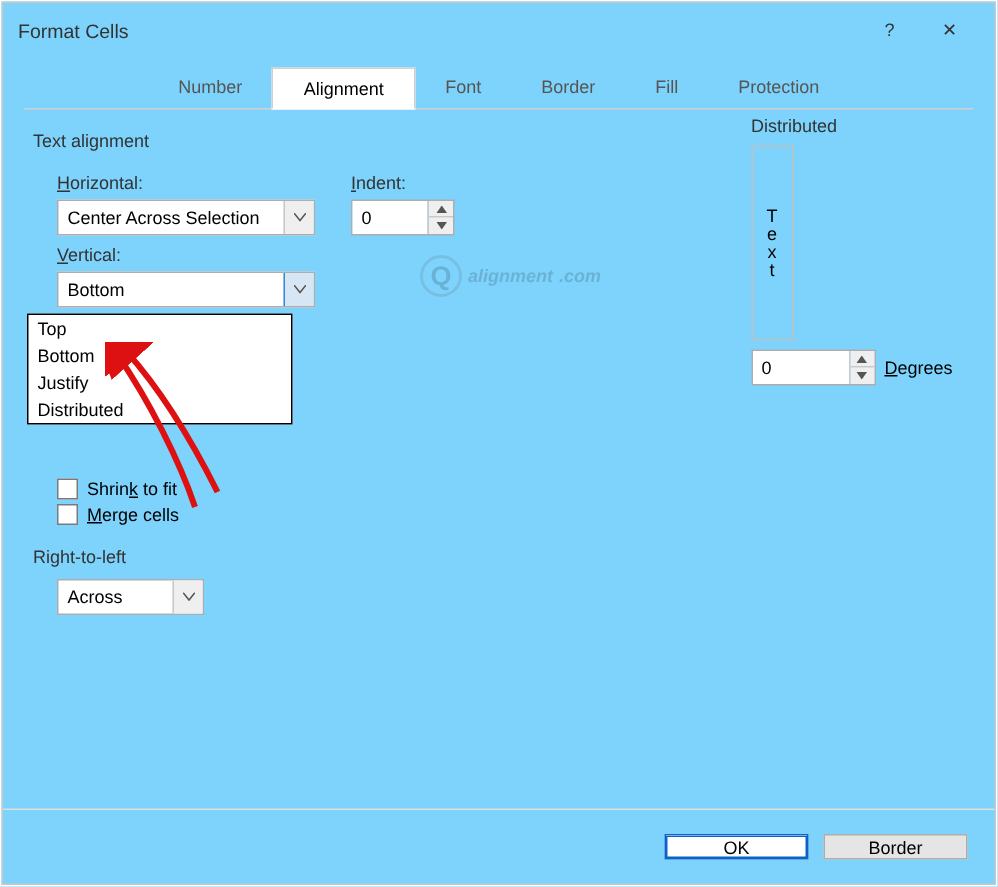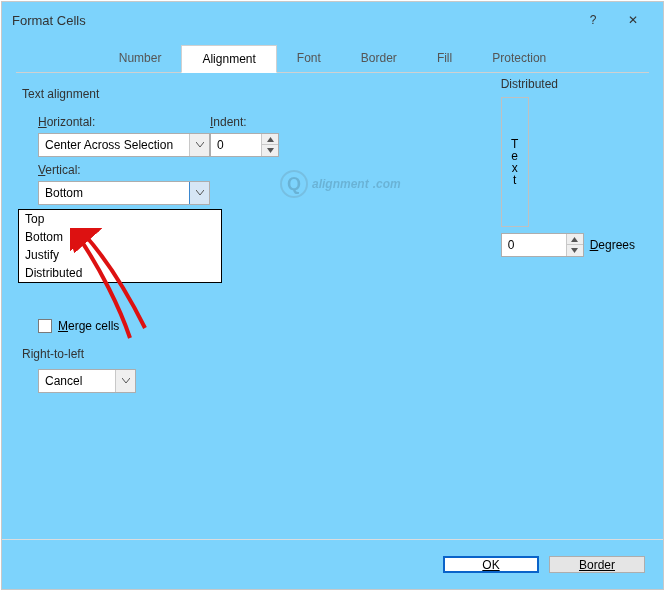--- a/index.html
+++ b/index.html
@@ -12,21 +12,21 @@
 .tab { padding: 6px 20px; color: #555; cursor: pointer; position: relative; top: 1px; }
 .tab.active { border: 1px solid #d0d0d0; border-bottom: 1px solid #fff; background: #fff; color: #000; }
 .content { padding: 14px 20px; position: relative; }
 .section-label { color: #333; margin-bottom: 8px; }
 .indent { margin-left: 16px; }
 .field-label { color: #333; margin: 6px 0 4px; }
 .combo { display: inline-flex; border: 1px solid #adadad; background: #fff; height: 24px; align-items: center; }
 .combo .val { padding: 0 6px; min-width: 150px; display: inline-block; }
 .combo .arrow { width: 20px; height: 22px; border-left: 1px solid #c8c8c8; background: #efefef; display: flex; align-items: center; justify-content: center; }
 .combo .arrow svg { width: 8px; height: 6px; }
-.row { display: flex; align-items: flex-end; }
+.row { display: flex; align-items: flex-end; gap: 24px; }
 .spinner { display: inline-flex; border: 1px solid #adadad; height: 24px; }
 .spinner input { border: none; width: 50px; padding: 0 6px; outline: none; }
 .spinner .btns { display: flex; flex-direction: column; border-left: 1px solid #c8c8c8; }
 .spinner .btns div { width: 16px; height: 11px; background: #efefef; display: flex; align-items: center; justify-content: center; }
 .spinner .btns div:first-child { border-bottom: 1px solid #c8c8c8; }
 .spinner .btns svg { width: 7px; height: 5px; }
 .dropdown-list { position: absolute; border: 1px solid #000; background: #fff; z-index: 5; }
 .dropdown-list .opt { padding: 2px 6px; min-width: 165px; cursor: pointer; }
 .dropdown-list .opt.sel { background: #0a63c9; color: #fff; }
 .checkbox-row { display: flex; align-items: center; gap: 6px; margin: 3px 0; }
@@ -38,21 +38,21 @@
 .o-left span { display: block; line-height: 12px; }
 .o-right { width: 98px; height: 130px; border: 1px solid #c0c0c0; position: relative; }
 .o-diamond { position: absolute; width: 6px; height: 6px; transform: rotate(45deg); background: #fff; border: 1px solid #333; }
 .o-big { width: 7px; height: 7px; background: #666; border-color: #555; }
 .o-red { background: #c62828; border-color: #b71c1c; }
 .o-dot { position: absolute; width: 2px; height: 2px; background: #999; border-radius: 50%; }
 .o-text { position: absolute; left: 10px; top: 60px; font-size: 11px; }
 .o-line { position: absolute; left: 32px; top: 64px; width: 45px; height: 1px; background: #000; }
 .deg-row { display: flex; align-items: center; gap: 6px; margin-top: 6px; }
 .footer { position: absolute; bottom: 0; left: 0; right: 0; height: 50px; border-top: 1px solid #ddd; display: flex; justify-content: flex-end; align-items: center; gap: 10px; padding-right: 18px; }
-.btn { width: 96px; height: 17px; border: 1px solid #adadad; background: #e5e5e5; display: flex; align-items: center; justify-content: center; cursor: pointer; text-decoration: underline; }
+.btn { width: 96px; height: 17px; border: 1px solid #adadad; background: #e5e5e5; display: flex; align-items: center; justify-content: center; cursor: pointer; }
 .btn.primary { border: 1px solid #0a63c9; background: #fff; box-shadow: inset 0 0 0 1px #0a63c9; }
 .watermark { position: absolute; left: 280px; top: 170px; opacity: 0.15; pointer-events: none; font-size: 20px; font-style: italic; font-weight: bold; display: flex; align-items: center; gap: 4px; }
 .watermark .q { width: 28px; height: 28px; border: 2px solid #555; border-radius: 50%; display: flex; align-items: center; justify-content: center; font-style: normal; font-size: 18px; }
 .arrow-annot { position: absolute; left: 70px; top: 228px; z-index: 10; pointer-events: none; }
 .u { text-decoration: underline; }
 </style>
 </head>
 <body>
 
 <div class="dialog">
@@ -108,40 +108,44 @@
               <div>
                   <svg viewBox="0 0 7 5">
                     <path d="M0 0 L7 0 L3.5 5 Z" fill="#555"></path>
                   </svg>
                 </div>
             </div>
           </div>
         </div>
       </div>
 
-      <div class="dropdown-list" style="left:16px; top:136px; width:204px">
+      <div class="dropdown-list" style="left:16px; top:136px; width:177px">
         <div class="opt">Top</div>
         <div class="opt">Bottom</div>
         <div class="opt">Justify</div>
         <div class="opt">Distributed</div>
       </div>
     </div>
 
     <div class="section-label" style="margin-top:58px">Te</div>
     <div class="indent" style="margin-top:42px">
       <div class="checkbox-row">
         <span class="chk"></span>
+        <span>Shrin<span class="u">k</span> to fit</span>
+      </div>
+      <div class="checkbox-row">
+        <span class="chk"></span>
         <span><span class="u">M</span>erge cells</span>
       </div>
     </div>
 
     <div class="section-label" style="margin-top:14px">Right-to-left</div>
     <div class="indent">
       <div class="combo">
-        <span class="val" style="min-width:76px">Cancel</span>
+        <span class="val" style="min-width:76px">Across</span>
         <span class="arrow">
             <svg viewBox="0 0 8 6">
               <path d="M0 0 L4 5 L8 0" fill="none" stroke="#555"></path>
             </svg>
           </span>
       </div>
     </div>
 
     <div class="orientation">
       <div class="grp-label">Distributed</div>

